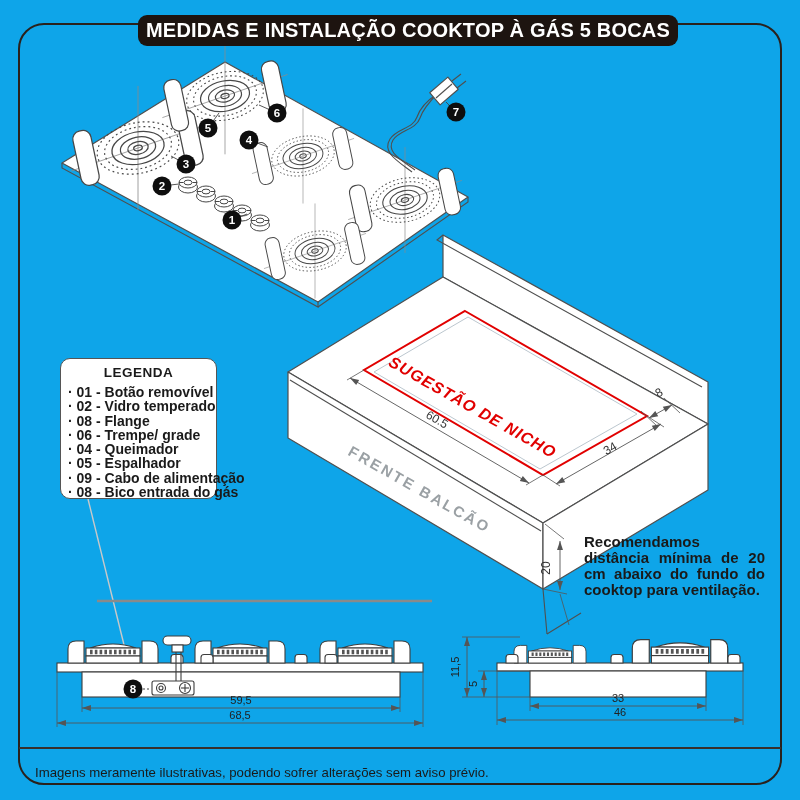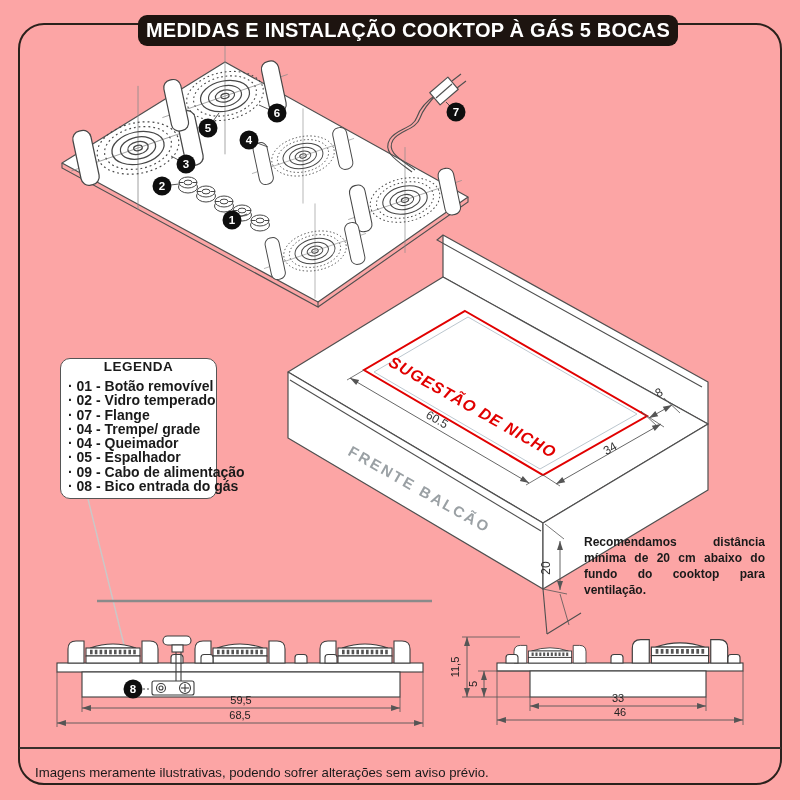--- a/index.html
+++ b/index.html
@@ -1,27 +1,27 @@
 <!DOCTYPE html>
 <html><head>
 <meta charset="utf-8">
 <style>
   html,body{margin:0;padding:0;background:#fff;}
-  .page{position:relative;width:800px;height:800px;background:#fca5a5;overflow:hidden;
+  .page{position:relative;width:800px;height:800px;background:#0ea5e9;overflow:hidden;
         font-family:"Liberation Sans",sans-serif;color:#1a1a1a;}
   .frame{position:absolute;left:18px;top:23px;width:760px;height:758px;
          border:2.5px solid #2a211c;border-radius:26px;z-index:1;}
   .title-pill{position:absolute;left:138px;top:15px;width:540px;height:31px;background:#1d1410;
               border-radius:9px;color:#fff;display:flex;align-items:center;justify-content:center;
               font-weight:bold;font-size:20px;letter-spacing:.2px;z-index:6;}
   .legend-box{position:absolute;left:60px;top:358px;width:157px;height:141px;border:1.5px solid #555;
-              border-radius:10px;background:#fff;box-sizing:border-box;z-index:4;}
+              border-radius:10px;background:#fff;box-sizing:border-box;padding-top:6px;z-index:4;}
   .legend-title{text-align:center;font-weight:bold;font-size:13.5px;letter-spacing:.5px;margin-bottom:5px;}
   .legend-item{font-size:14px;font-weight:bold;padding-left:7px;line-height:14.3px;white-space:nowrap;}
-  .reco{position:absolute;left:584px;top:534px;width:181px;font-size:12px;font-weight:bold;
+  .reco{position:absolute;left:584px;top:534px;width:181px;font-size:15px;font-weight:bold;
         line-height:16px;text-align:justify;z-index:4;}
   .footer-line{position:absolute;left:19px;top:747px;width:762px;height:2.2px;background:#38302c;z-index:3;}
   .footer{position:absolute;left:19px;top:750px;width:762px;height:45px;display:flex;align-items:center;
           justify-content:space-between;padding:0 16px;box-sizing:border-box;font-size:13.2px;z-index:3;}
   svg.art{position:absolute;left:0;top:0;z-index:2;}
   
   .c1{fill:#fff;stroke:#4f4f4f;stroke-width:1.2;stroke-linejoin:round;}
   .ln{stroke:#4f4f4f;stroke-width:1.1;fill:none;}
   .cl{stroke:#8a8a8a;stroke-width:.7;}
   .d{fill:none;stroke:#474747;stroke-width:1;stroke-dasharray:1.6 2.6;}
@@ -259,22 +259,22 @@
       <line class="ext" x1="743" y1="671" x2="743" y2="725"></line>
       <line class="dm" x1="497" y1="720" x2="743" y2="720" marker-start="url(#arr)" marker-end="url(#arr)"></line>
       <text class="dim" x="620" y="716">46</text>
     </g>
   </svg>
 
   <div class="legend-box">
     <div class="legend-title">LEGENDA</div>
     <div class="legend-item">· 01 - Botão removível</div>
     <div class="legend-item">· 02 - Vidro temperado</div>
-    <div class="legend-item">· 07 - Flange</div>
-    <div class="legend-item">· 04 - Trempe/ grade</div>
+    <div class="legend-item">· 08 - Flange</div>
+    <div class="legend-item">· 06 - Trempe/ grade</div>
     <div class="legend-item">· 04 - Queimador</div>
     <div class="legend-item">· 05 - Espalhador</div>
     <div class="legend-item">· 09 - Cabo de alimentação</div>
     <div class="legend-item">· 08 - Bico entrada do gás</div>
   </div>
 
   <div class="reco">Recomendamos distância mínima de 20 cm abaixo do fundo do cooktop para ventilação.</div>
 
   <div class="footer-line"></div>
   <div class="footer">

